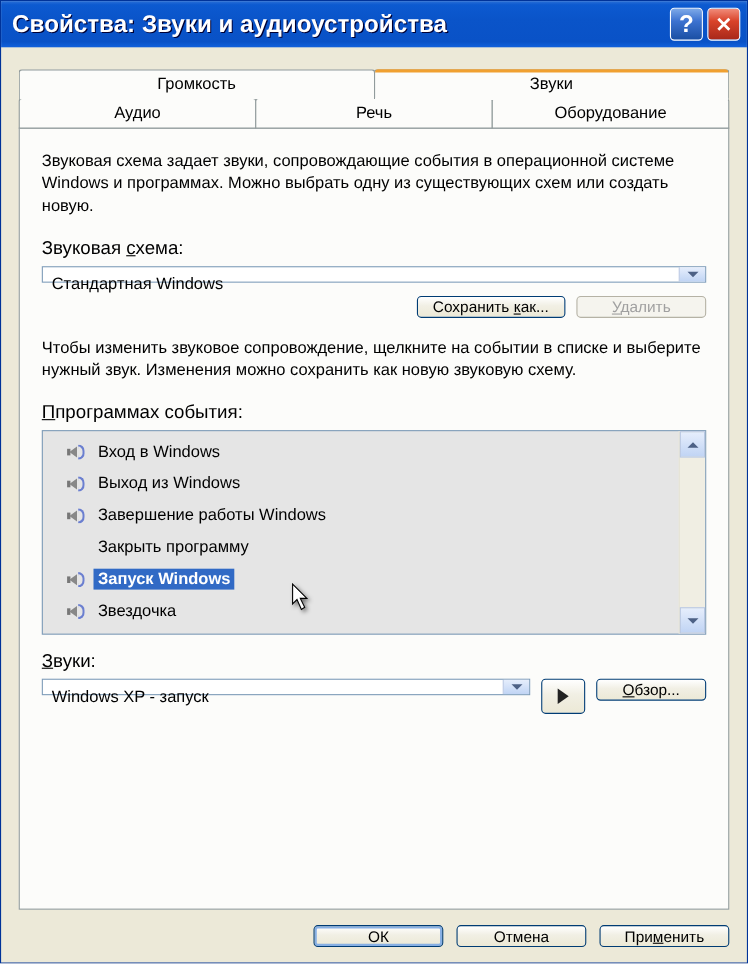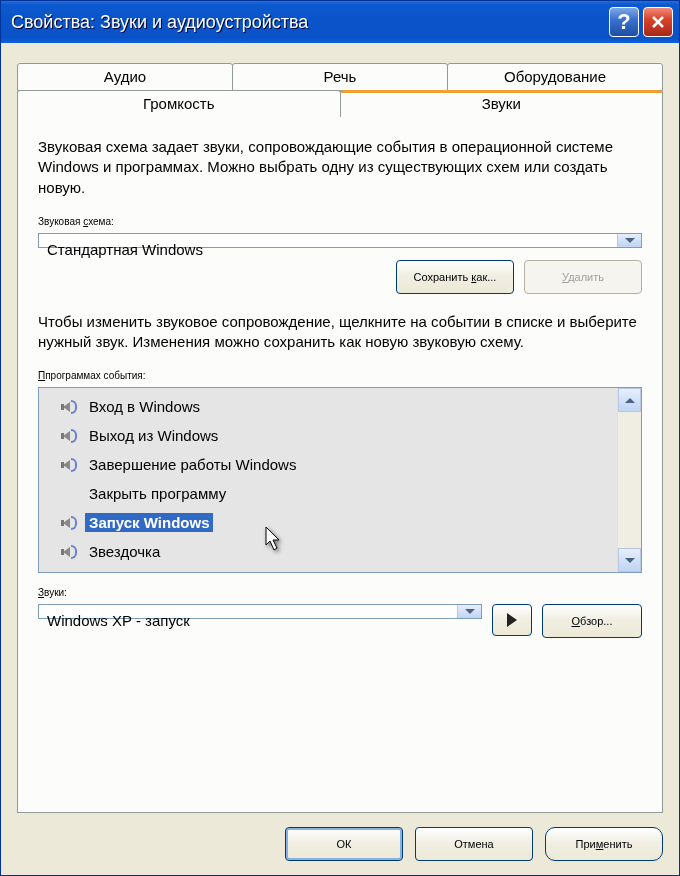--- a/index.html
+++ b/index.html
@@ -21,22 +21,22 @@
 }
 .titlebar {
   height: 42px;
   background: linear-gradient(to bottom, #2a6fd6 0%, #0c5ad0 8%, #0a54c9 40%, #0952c7 88%, #1161dc 100%);
   display: flex;
   align-items: center;
   padding: 0 6px 0 10px;
   color: #fff;
 }
 .titlebar-title {
-  font-weight: normal;
-  font-size: 18px;
+  font-weight: bold;
+  font-size: 22px;
   text-shadow: 1px 1px 0 #003;
   flex: 1;
 }
 .titlebar-btn {
   width: 30px;
   height: 30px;
   border: 1px solid #fff;
   border-radius: 4px;
   background: linear-gradient(to bottom, #7da9e8, #3c72d0 40%, #1a4fa3);
   color: #fff;
@@ -105,21 +105,21 @@
   padding: 20px 20px 16px 20px;
   position: relative;
   z-index: 1;
 }
 .desc {
   font-size: 15px;
   line-height: 1.35;
   margin-bottom: 18px;
 }
 .group-label {
-  font-size: 10px;
+  font-size: 17px;
   margin-bottom: 6px;
 }
 .underline { text-decoration: underline; }
 .combo {
   display: flex;
   border: 1px solid #7f9db9;
   background: #fff;
   height: 15px;
 }
 .combo-text {
@@ -145,25 +145,25 @@
 }
 .btn-row {
   display: flex;
   justify-content: flex-end;
   gap: 10px;
   margin-top: 12px;
   margin-bottom: 18px;
 }
 .btn {
   min-width: 118px;
-  height: 34px;
+  height: 20px;
   background: linear-gradient(to bottom, #fff, #f1efe4 45%, #ece9d6);
   border: 1px solid #003c74;
   border-radius: 4px;
-  font-size: 11px;
+  font-size: 14px;
   cursor: pointer;
   display: flex;
   align-items: center;
   justify-content: center;
   padding: 0 14px;
 }
 .btn.disabled {
   border-color: #b5b2a5;
   color: #a0a0a0;
   cursor: default;
@@ -302,28 +302,28 @@
     </div>
     <div class="titlebar-btn close">
       <svg width="14" height="14" viewBox="0 0 14 14">
           <path d="M2 2 L12 12 M12 2 L2 12" stroke="#fff" stroke-width="2.5"></path>
         </svg>
     </div>
   </div>
 
   <div class="content">
 
+    <div class="tabs-row row2">
+      <div class="tab">Громкость</div>
+      <div class="tab active">Звуки</div>
+    </div>
     <div class="tabs-row row1">
       <div class="tab">Аудио</div>
       <div class="tab">Речь</div>
       <div class="tab">Оборудование</div>
-    </div>
-    <div class="tabs-row row2">
-      <div class="tab">Громкость</div>
-      <div class="tab active">Звуки</div>
     </div>
 
     <div class="tab-panel">
 
       <div class="desc">Звуковая схема задает звуки, сопровождающие события в операционной системе Windows и программах. Можно выбрать одну из существующих схем или создать новую.</div>
 
       <div class="group-label">
         <span>Звуковая </span><span class="underline">с</span><span>хема:</span>
       </div>
       <div class="combo">
@@ -436,19 +436,19 @@
         <div class="btn" style="min-width:100px;">
           <span><span class="underline">О</span>бзор...</span>
         </div>
       </div>
 
     </div>
 
     <div class="dialog-btns">
       <div class="btn default" style="min-width:118px;">ОК</div>
       <div class="btn" style="min-width:118px;">Отмена</div>
-      <div class="btn" style="min-width:118px;border-radius:10px;">
+      <div class="btn" style="min-width:118px;">
         <span><span>При</span><span class="underline">м</span><span>енить</span></span>
       </div>
     </div>
 
   </div>
 </div>
 
 </body></html>

